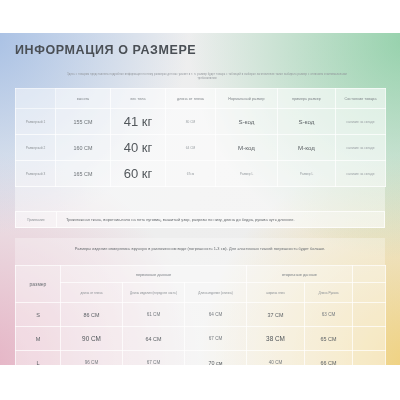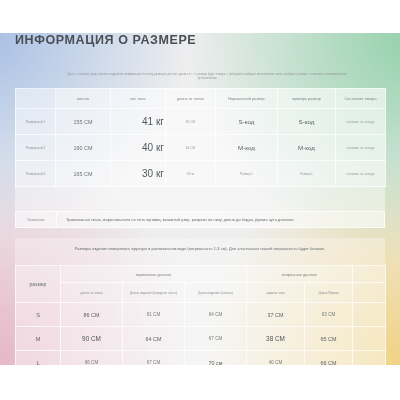--- a/index.html
+++ b/index.html
@@ -12,35 +12,35 @@
           radial-gradient(circle at 102% 100%, rgba(240,205,110,.85) 0%, rgba(240,205,110,0) 40%),
           radial-gradient(circle at -3% 0%, rgba(150,180,225,.80) 0%, rgba(150,180,225,0) 38%),
           radial-gradient(circle at -3% 100%, rgba(228,170,190,.85) 0%, rgba(228,170,190,0) 40%),
           linear-gradient(120deg,#eceef0 0%,#eeeeee 48%,#ededec 100%);
         overflow:hidden;}
 
   
   .sheet{position:absolute;background:rgba(255,255,255,.42);}
   .band{position:absolute;background:rgba(255,255,255,.30);}
 
-  #title{position:absolute;left:15px;top:0;font-size:12.5px;font-weight:bold;
+  #title{position:absolute;left:15px;top:10px;font-size:12.5px;font-weight:bold;
          letter-spacing:.6px;color:#4a4f55;}
   #subtitle{position:absolute;left:62px;top:40px;width:290px;font-size:2.6px;
             color:#8f9398;letter-spacing:.15px;line-height:4px;text-align:center;}
 
   table{position:absolute;border-collapse:collapse;table-layout:fixed;}
   td,th{border:1px solid rgba(255,255,255,.72);font-weight:normal;
         text-align:center;vertical-align:middle;color:#6d7276;}
 
   
   #t-top{left:15px;top:55px;width:370px;}
   #t-top th{height:17px;font-size:3.6px;letter-spacing:.1px;
             background:rgba(255,255,255,.34);color:#7b8085;}
   #t-top td{height:23px;font-size:5.4px;background:rgba(255,255,255,.30);}
-  #t-top td.big{font-size:10px;color:#53585c;text-align:right;}
+  #t-top td.big{font-size:13px;color:#53585c;}
   #t-top td.mid{font-size:6.2px;color:#5b6064;}
   #t-top td.faint{font-size:3.2px;color:#9aa0a4;}
   #t-top .rowhead{font-size:3.2px;color:#8d9296;background:rgba(255,255,255,.20);}
   #t-top .corner{background:rgba(255,255,255,.16);border-color:rgba(255,255,255,.55);}
 
   #noterow{position:absolute;left:15px;top:178px;width:370px;height:17px;
            display:flex;align-items:center;border:1px solid rgba(255,255,255,.72);
            box-sizing:border-box;background:rgba(255,255,255,.30);}
   #noterow .lbl{width:40px;font-size:3px;color:#8d9296;text-align:center;
                 border-right:1px solid rgba(255,255,255,.72);height:100%;
@@ -109,21 +109,21 @@
       <td>160 CM</td>
       <td class="big">40 кг</td>
       <td class="faint">64 CM</td>
       <td class="mid">М-код</td>
       <td class="mid">М-код</td>
       <td class="faint">наличие на складе</td>
     </tr>
     <tr>
       <td class="rowhead">Размерный 3</td>
       <td>165 CM</td>
-      <td class="big">30 кг</td>
+      <td class="big">60 кг</td>
       <td class="faint">67см</td>
       <td class="faint">Размер L</td>
       <td class="faint">Размер L</td>
       <td class="faint">наличие на складе</td>
     </tr>
   </tbody>
     </table>
 
   <div id="noterow">
     <div class="lbl">Примечание</div>

